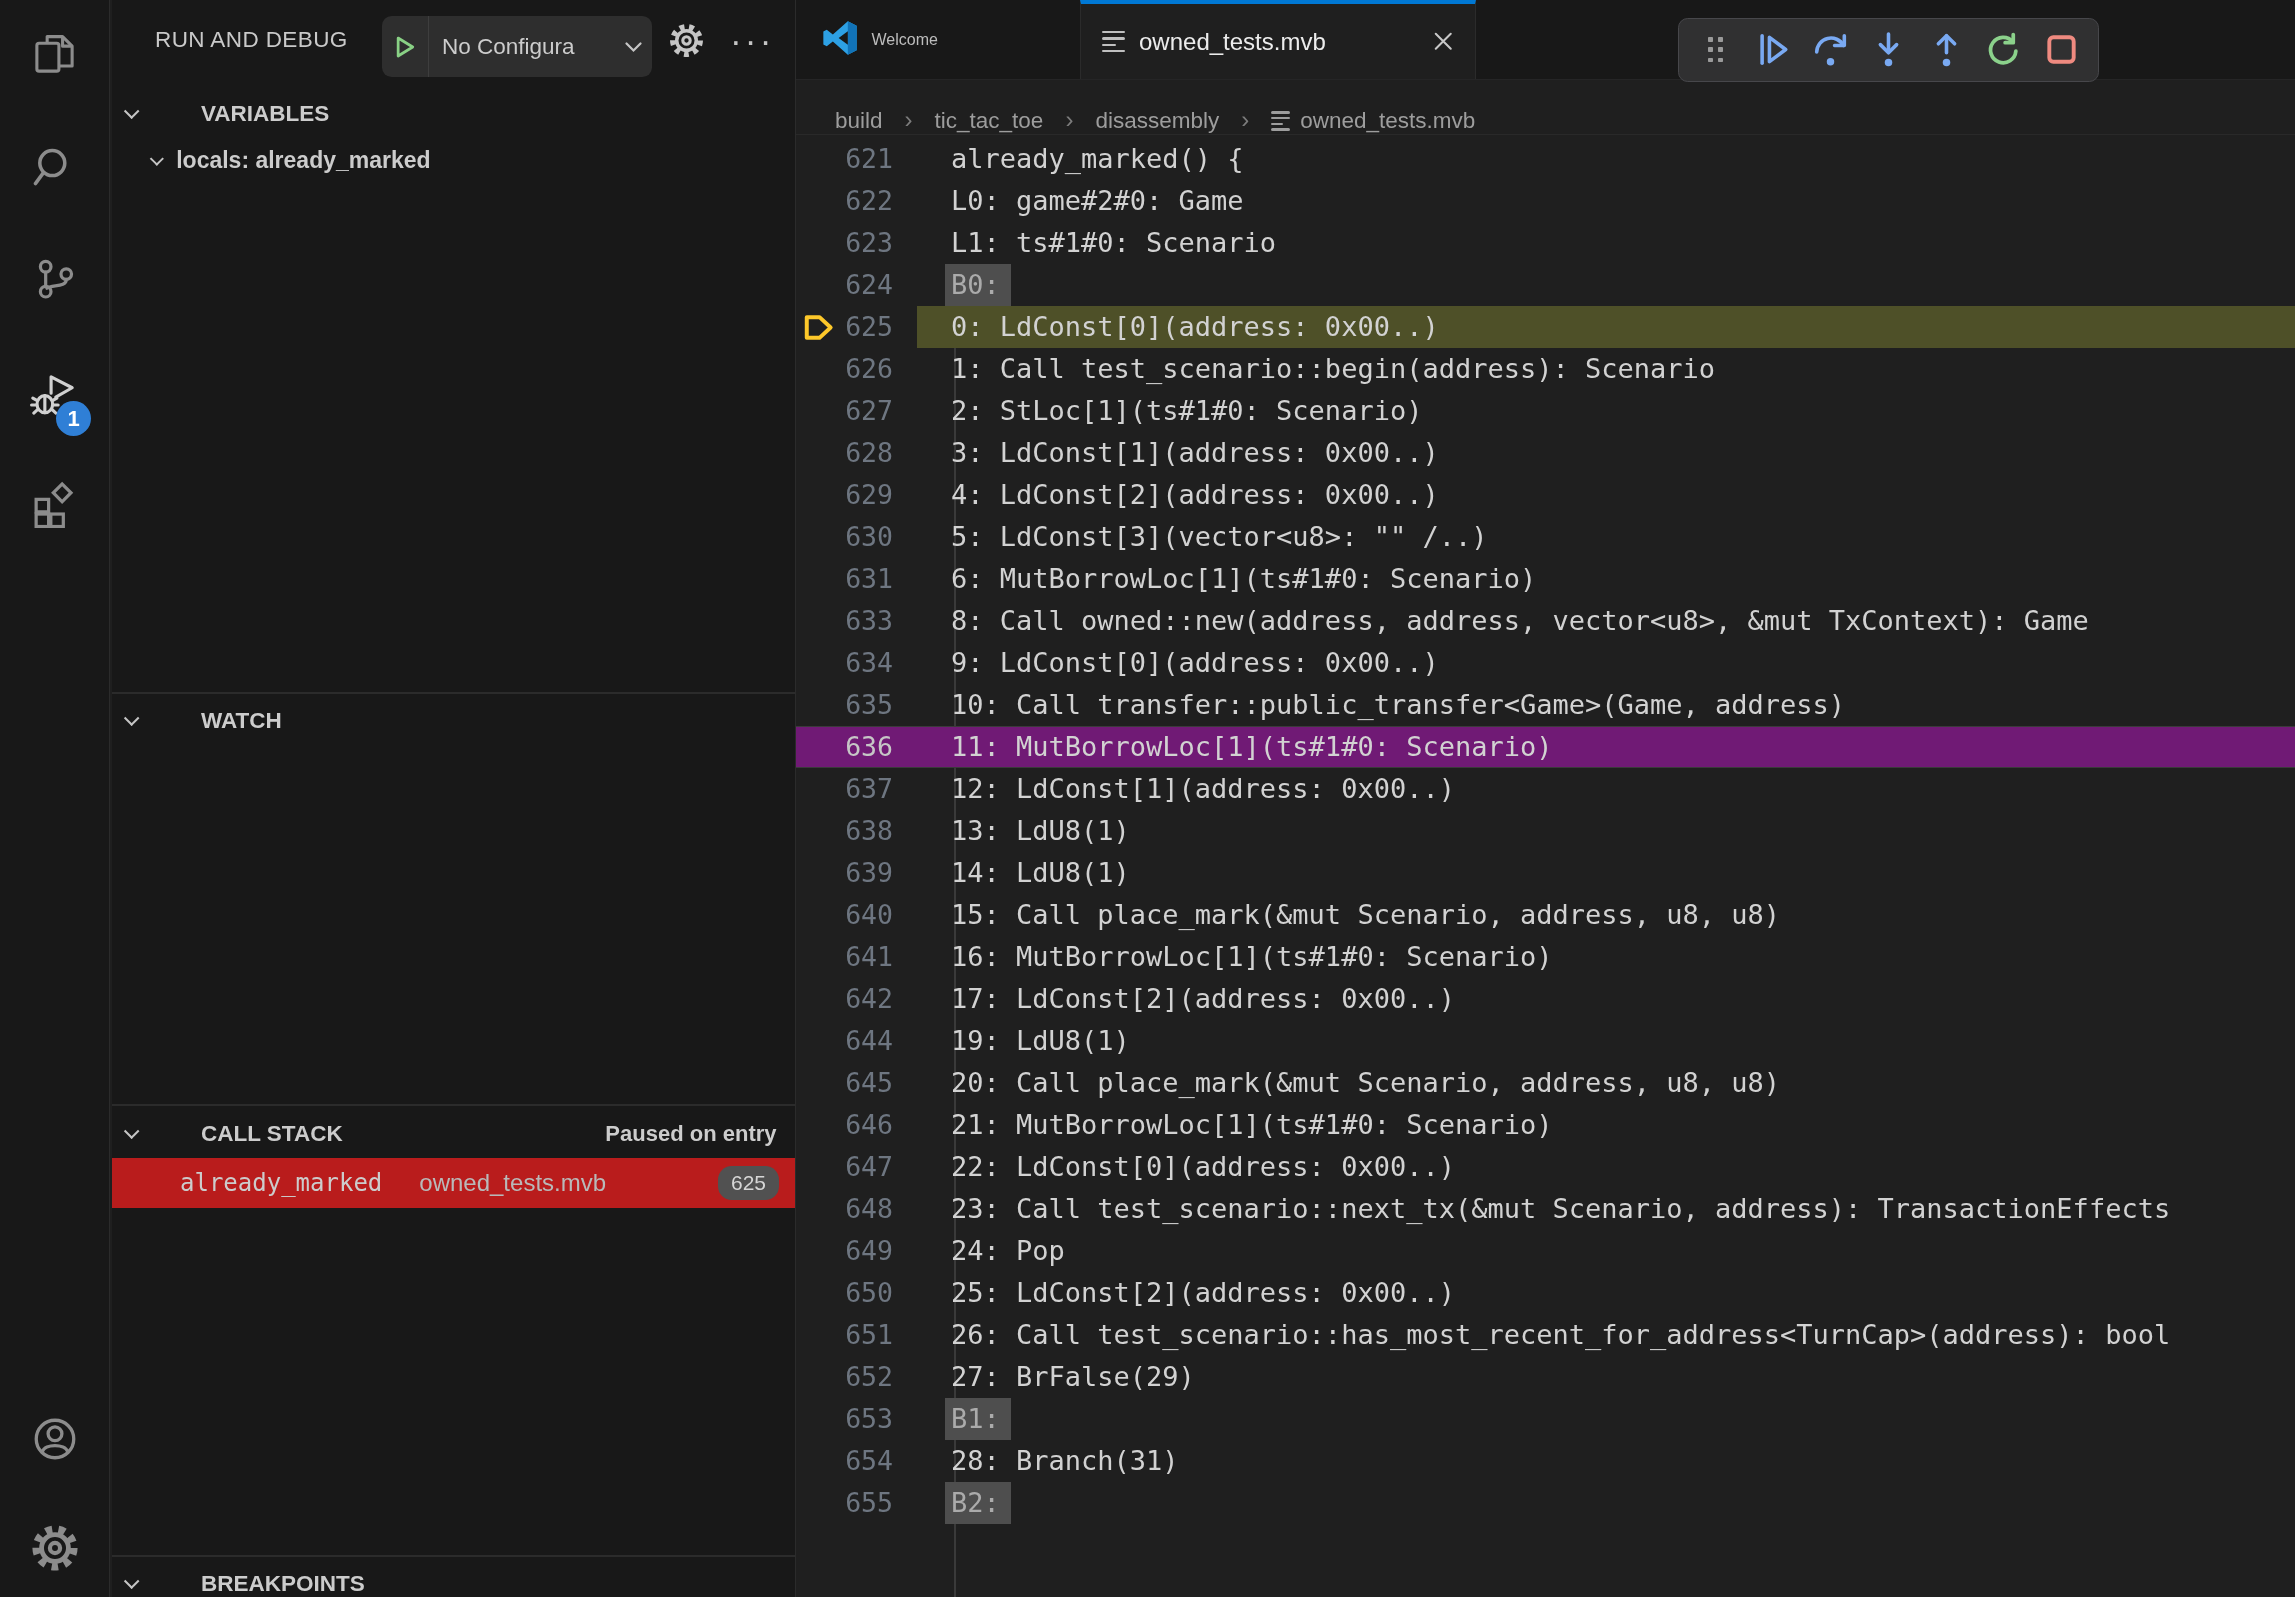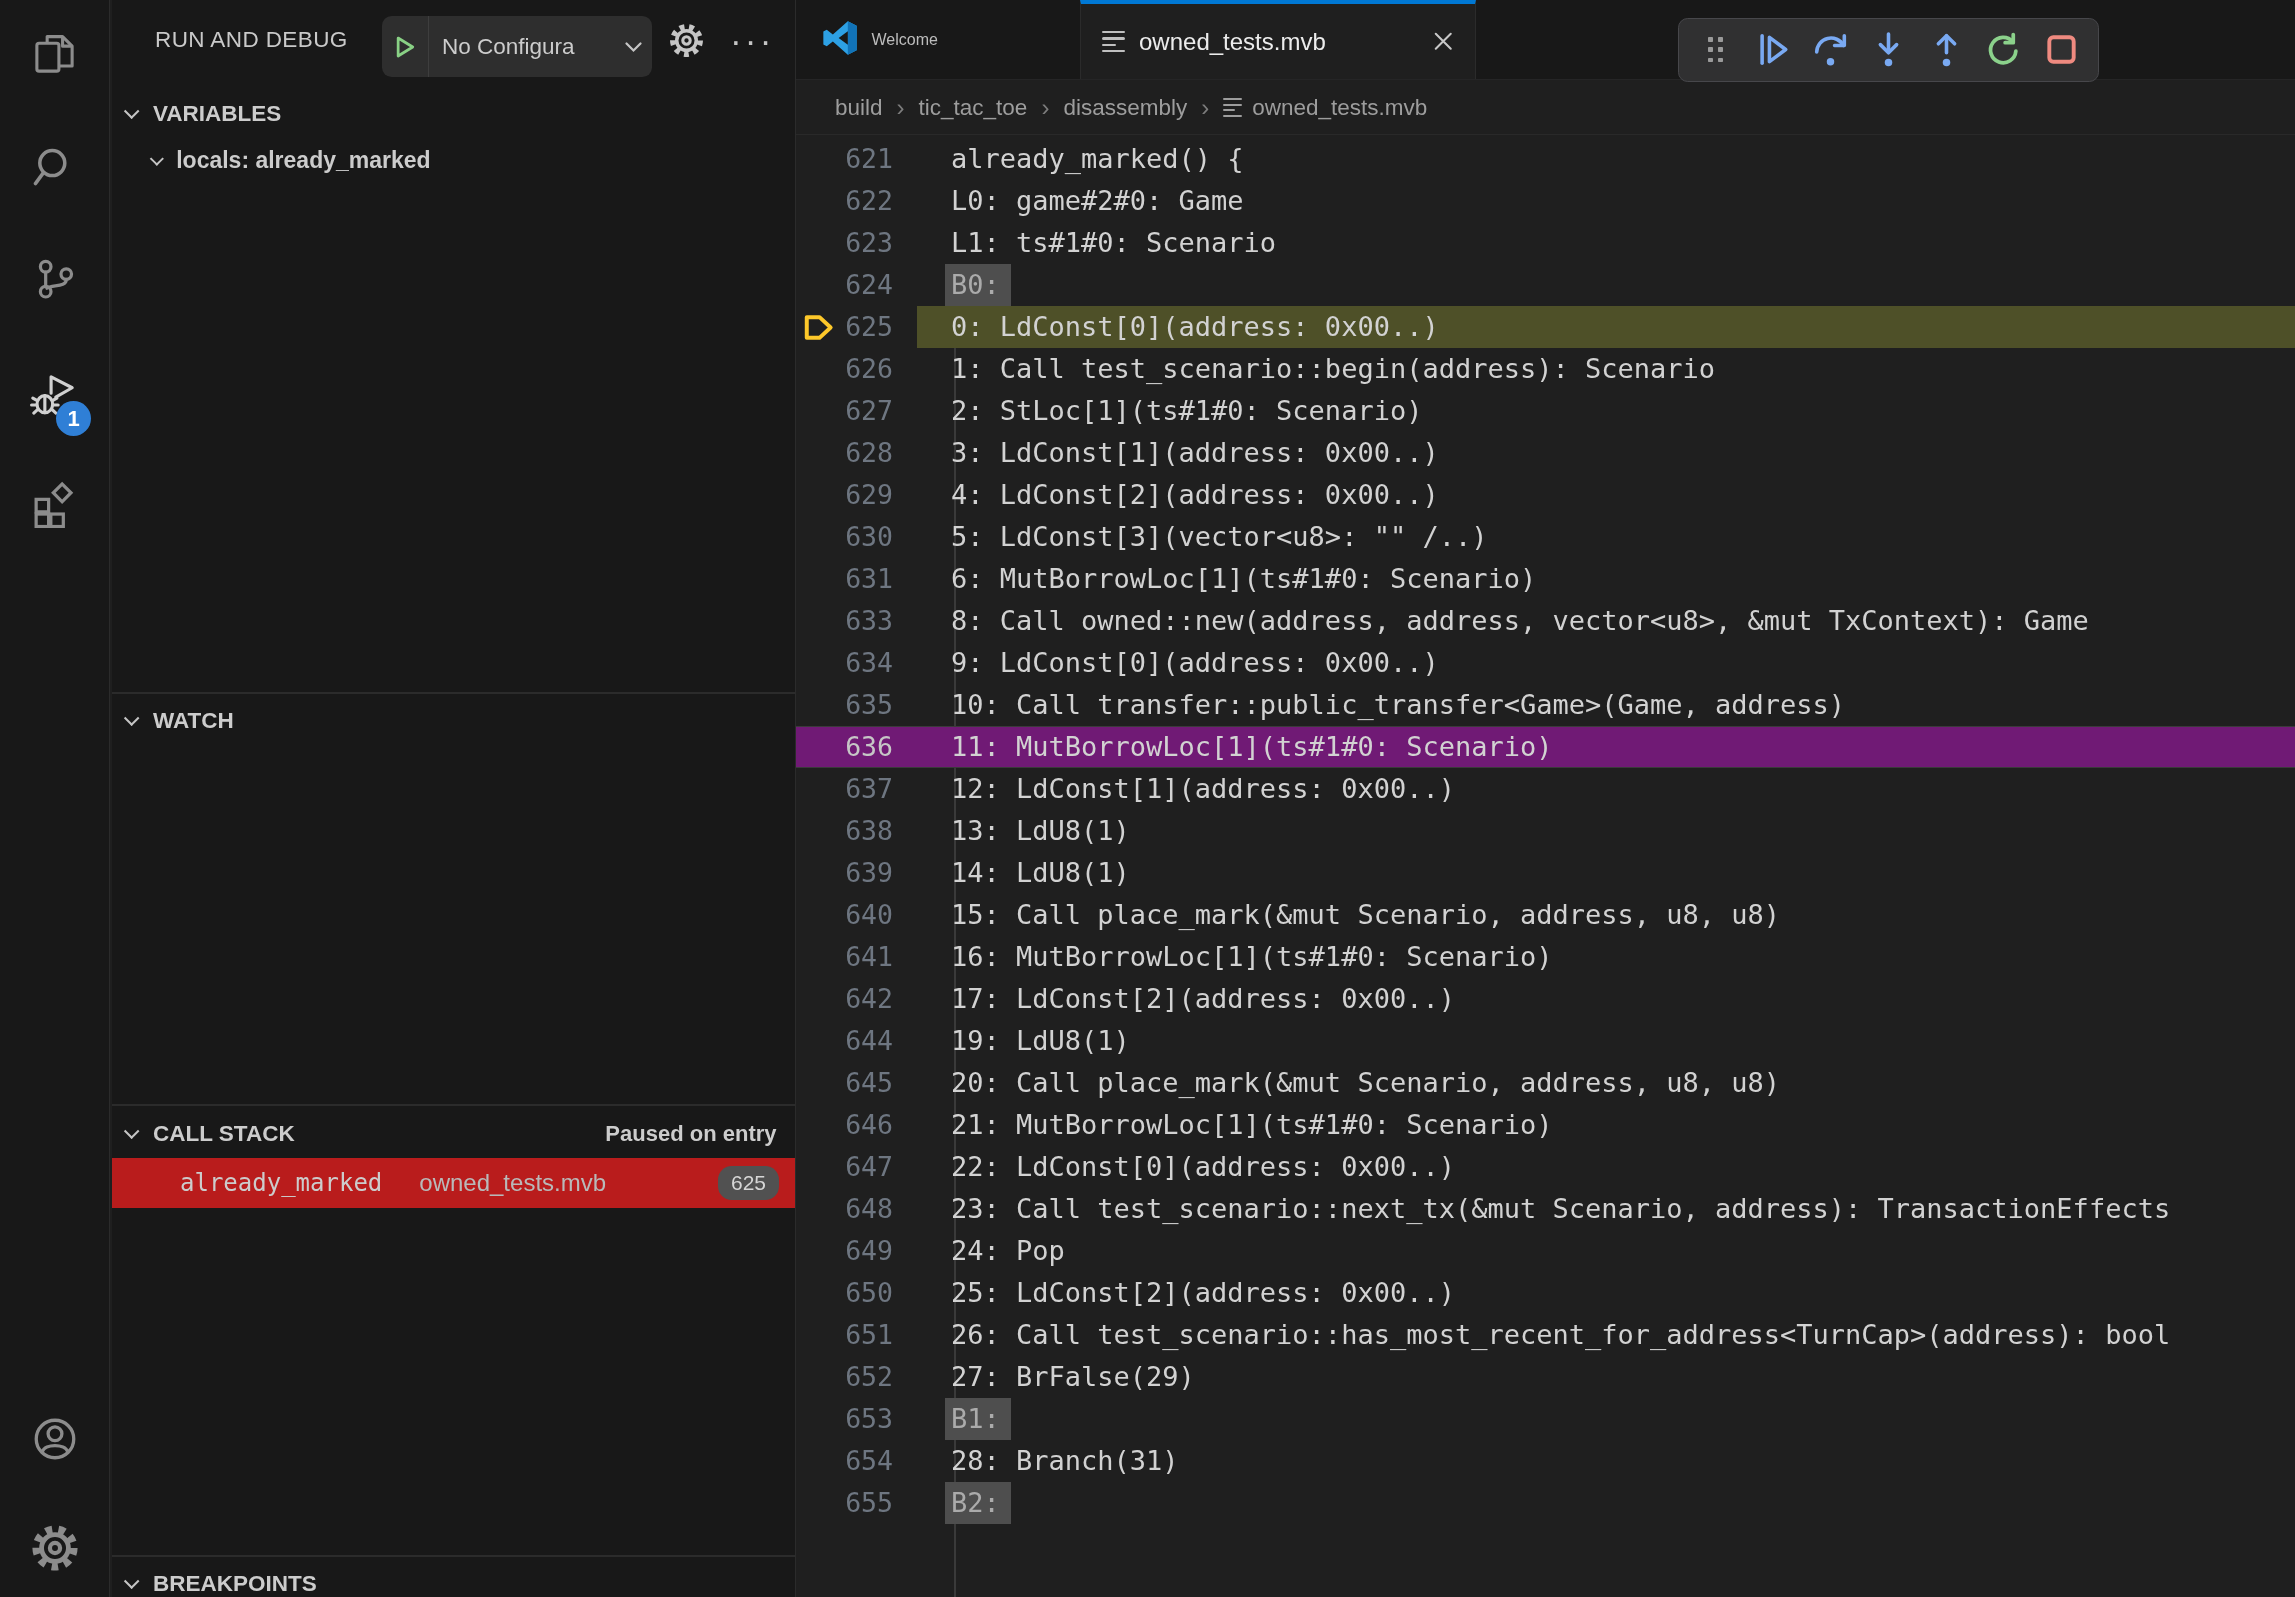--- a/index.html
+++ b/index.html
@@ -30,21 +30,21 @@
   .config-label { flex:1; font-size:22.5px; color:#cccccc; padding-left:13px;
                   white-space:nowrap; overflow:hidden; }
   .config-chev { padding:0 8px 0 0; display:flex; }
   .sb-gear { position:absolute; left:557px; top:22.5px; }
   .sb-dots { position:absolute; left:618px; top:21px; font-size:35px; color:#c5c5c5; letter-spacing:3.2px; }
 
   .chev { width:11.3px; height:11.3px; border-right:2.4px solid #c5c5c5;
           border-bottom:2.4px solid #c5c5c5; transform:rotate(45deg) translate(-1.6px,-1.6px);
           display:inline-block; flex:none; }
   .sec-head { position:absolute; left:0; width:100%; height:47px; display:flex;
-              align-items:center; font-weight:bold; font-size:22.5px; color:#cccccc; }
+              align-items:center; font-weight:bold; font-size:22.5px; color:#cccccc;gap:48px; }
   .sec-head .chev { margin-left:13.7px; margin-right:16px; }
   .divider { position:absolute; left:0; width:100%; height:1.6px; background:#2b2b2b; }
 
   .locals-row { position:absolute; left:0; top:138px; width:100%; height:45px;
                 display:flex; align-items:center; font-weight:bold; font-size:23px; }
   .locals-row .chev { margin-left:40px; margin-right:14.5px; width:9.7px; height:9.7px; }
 
   .stack-status { position:absolute; right:18.5px; top:0; height:47px; display:flex;
                   align-items:center; font-weight:bold; font-size:22px; color:#cccccc; }
   .frame-row { position:absolute; left:0; top:1158px; width:100%; height:50px;
@@ -66,21 +66,21 @@
                 border-left:0.8px solid #2b2b2b; border-right:0.8px solid #2b2b2b; }
   .tab .close { margin-left:auto; display:flex; }
 
   .flines { display:inline-flex; flex-direction:column; gap:4px; width:22.5px; flex:none; }
   .flines i { height:2.4px; background:#c0c0c0; border-radius:1.6px; }
   .flines i:nth-child(3) { width:62%; }
   .flines.small { width:19.3px; gap:3.2px; }
   .flines.small i { background:#9d9d9d; }
 
   .breadcrumb { position:absolute; left:0; top:81px; right:0; height:54px;
-                display:flex; align-items:center; padding-left:39px; gap:14px;
+                display:flex; align-items:flex-end; padding-left:39px; gap:22px;
                 font-size:22.5px; color:#9d9d9d; background:#1f1f1f;
                 border-bottom:0.8px solid #292929; }
   .breadcrumb .sep { color:#7c7c7c; font-size:24px; }
   .breadcrumb .bc-item { white-space:nowrap; }
   .breadcrumb .withicon { display:flex; align-items:center; gap:9.7px; }
 
   
   .code { position:absolute; left:0; top:138px; right:0; bottom:0; overflow:hidden; }
   .guide { position:absolute; left:158px; top:167px; width:1.6px; height:1440px;
            background:#3a3a3a; }

